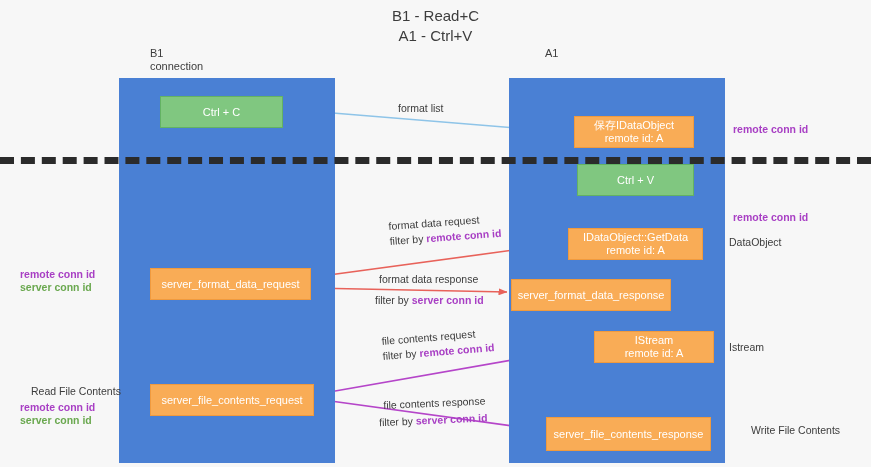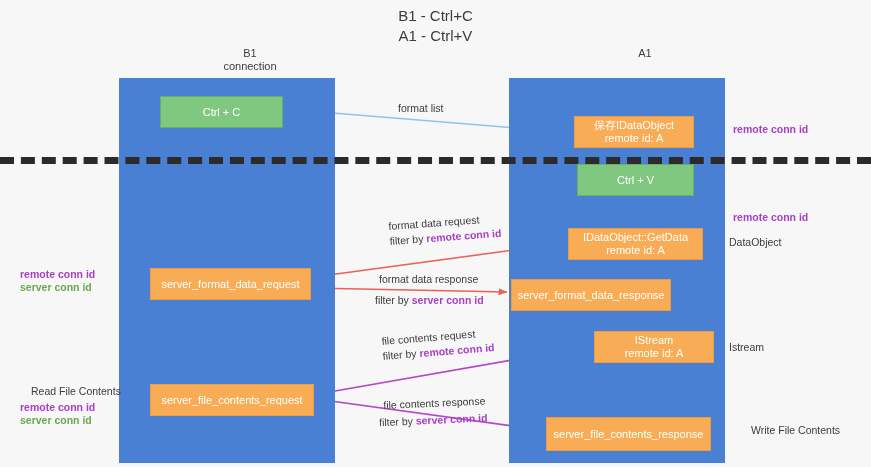--- a/index.html
+++ b/index.html
@@ -33,21 +33,21 @@
     font-size: 15px;
     line-height: 20px;
     color: #3c3c3c;
   }
   #title div { white-space: pre; }
 
   
   .col-head {
     font-size: 11px;
     line-height: 13px;
-    text-align: center;
+    text-align: left;
     color: #3c3c3c;
   }
   #head-b1 { left: 150px; top: 47px; width: 200px; }
   #head-a1 { left: 545px; top: 47px; width: 200px; }
 
   
   .lane {
     background: #4a80d4;
   }
   #lane-b1 { left: 119px; top: 78px; width: 216px; height: 385px; }
@@ -190,21 +190,21 @@
     <line x1="316" y1="399" x2="542" y2="430" stroke="#b545c9" stroke-width="1.6" marker-end="url(#ah-magenta)"></line>
   </g>
 </svg>
 
 <div class="abs lane" id="lane-b1"></div>
 <div class="abs lane" id="lane-a1"></div>
 
 <div class="abs" id="dash-sep"></div>
 
 <div class="abs" id="title">
-  <div>B1 - Ctrl+C</div>
+  <div>B1 - Read+C</div>
   <div>A1 - Ctrl+V</div>
 </div>
 
 <div class="abs col-head" id="head-b1">
   <div>B1</div>
   <div>connection</div>
 </div>
 <div class="abs col-head" id="head-a1">
   <div>A1</div>
 </div>

